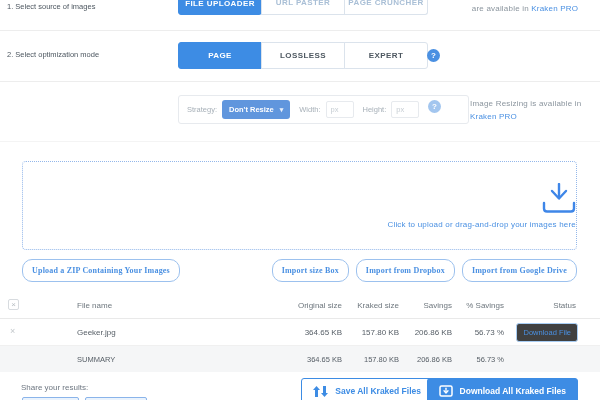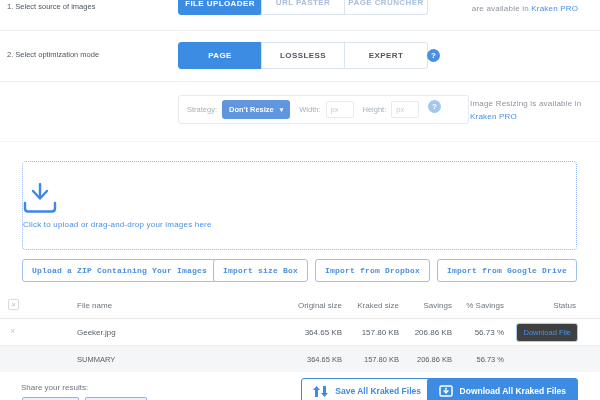--- a/index.html
+++ b/index.html
@@ -52,29 +52,29 @@
   .dim-input {
     width:28px; height:17px; box-sizing:border-box; border:1px solid #e7eaee; border-radius:2px;
     font-family:"Liberation Sans", sans-serif; font-size:7.5px; color:#7d868e; padding:0 4px; outline:none;
   }
   .dim-input::placeholder { color:#c6cdd3; }
 
   
   .dropzone {
     position:absolute; left:22px; top:161px; width:555px; height:89px; box-sizing:border-box;
     border:1px dotted #93b7ea; border-radius:4px; background:#fff;
-    display:flex; flex-direction:column; align-items:flex-start; justify-content:center; gap:7px; cursor:pointer;
+    display:flex; flex-direction:column; align-items:flex-end; justify-content:center; gap:7px; cursor:pointer;
   }
   .dz-text { font-size:8px; color:#4a90e2; letter-spacing:0.2px; }
 
   
   .o-btn {
-    box-sizing:border-box; background:#fff; border:1px solid #9cc1ee; border-radius:3px;
+    box-sizing:border-box; background:#fff; border:1px solid #9cc1ee; border-radius:10px;
     color:#4a90e2; font-size:8px; font-weight:bold; padding:6px 9px; cursor:pointer;
-    font-family:Liberation Mono, monospace; letter-spacing:0.2px; white-space:nowrap;
+    font-family:Liberation Serif, serif; letter-spacing:0.2px; white-space:nowrap;
   }
   .zip-btn { position:absolute; left:22px; top:259px; }
   .import-group { position:absolute; right:23px; top:259px; display:flex; gap:7px; }
 
   
   .thead { position:absolute; left:0; right:0; top:292px; height:26px; border-bottom:1px solid #e9e9e9; font-size:8px; color:#6e777e; }
   .trow  { position:absolute; left:0; right:0; top:319px; height:26px; border-bottom:1px solid #f0f0f0; font-size:8px; color:#565e66; }
   .tsum  { position:absolute; left:0; right:0; top:346px; height:26px; background:#f5f6f7; font-size:7.5px; color:#565e66; }
   .cell { position:absolute; top:9px; white-space:nowrap;margin-left:48px; }
   .c-file { left:29px; }

